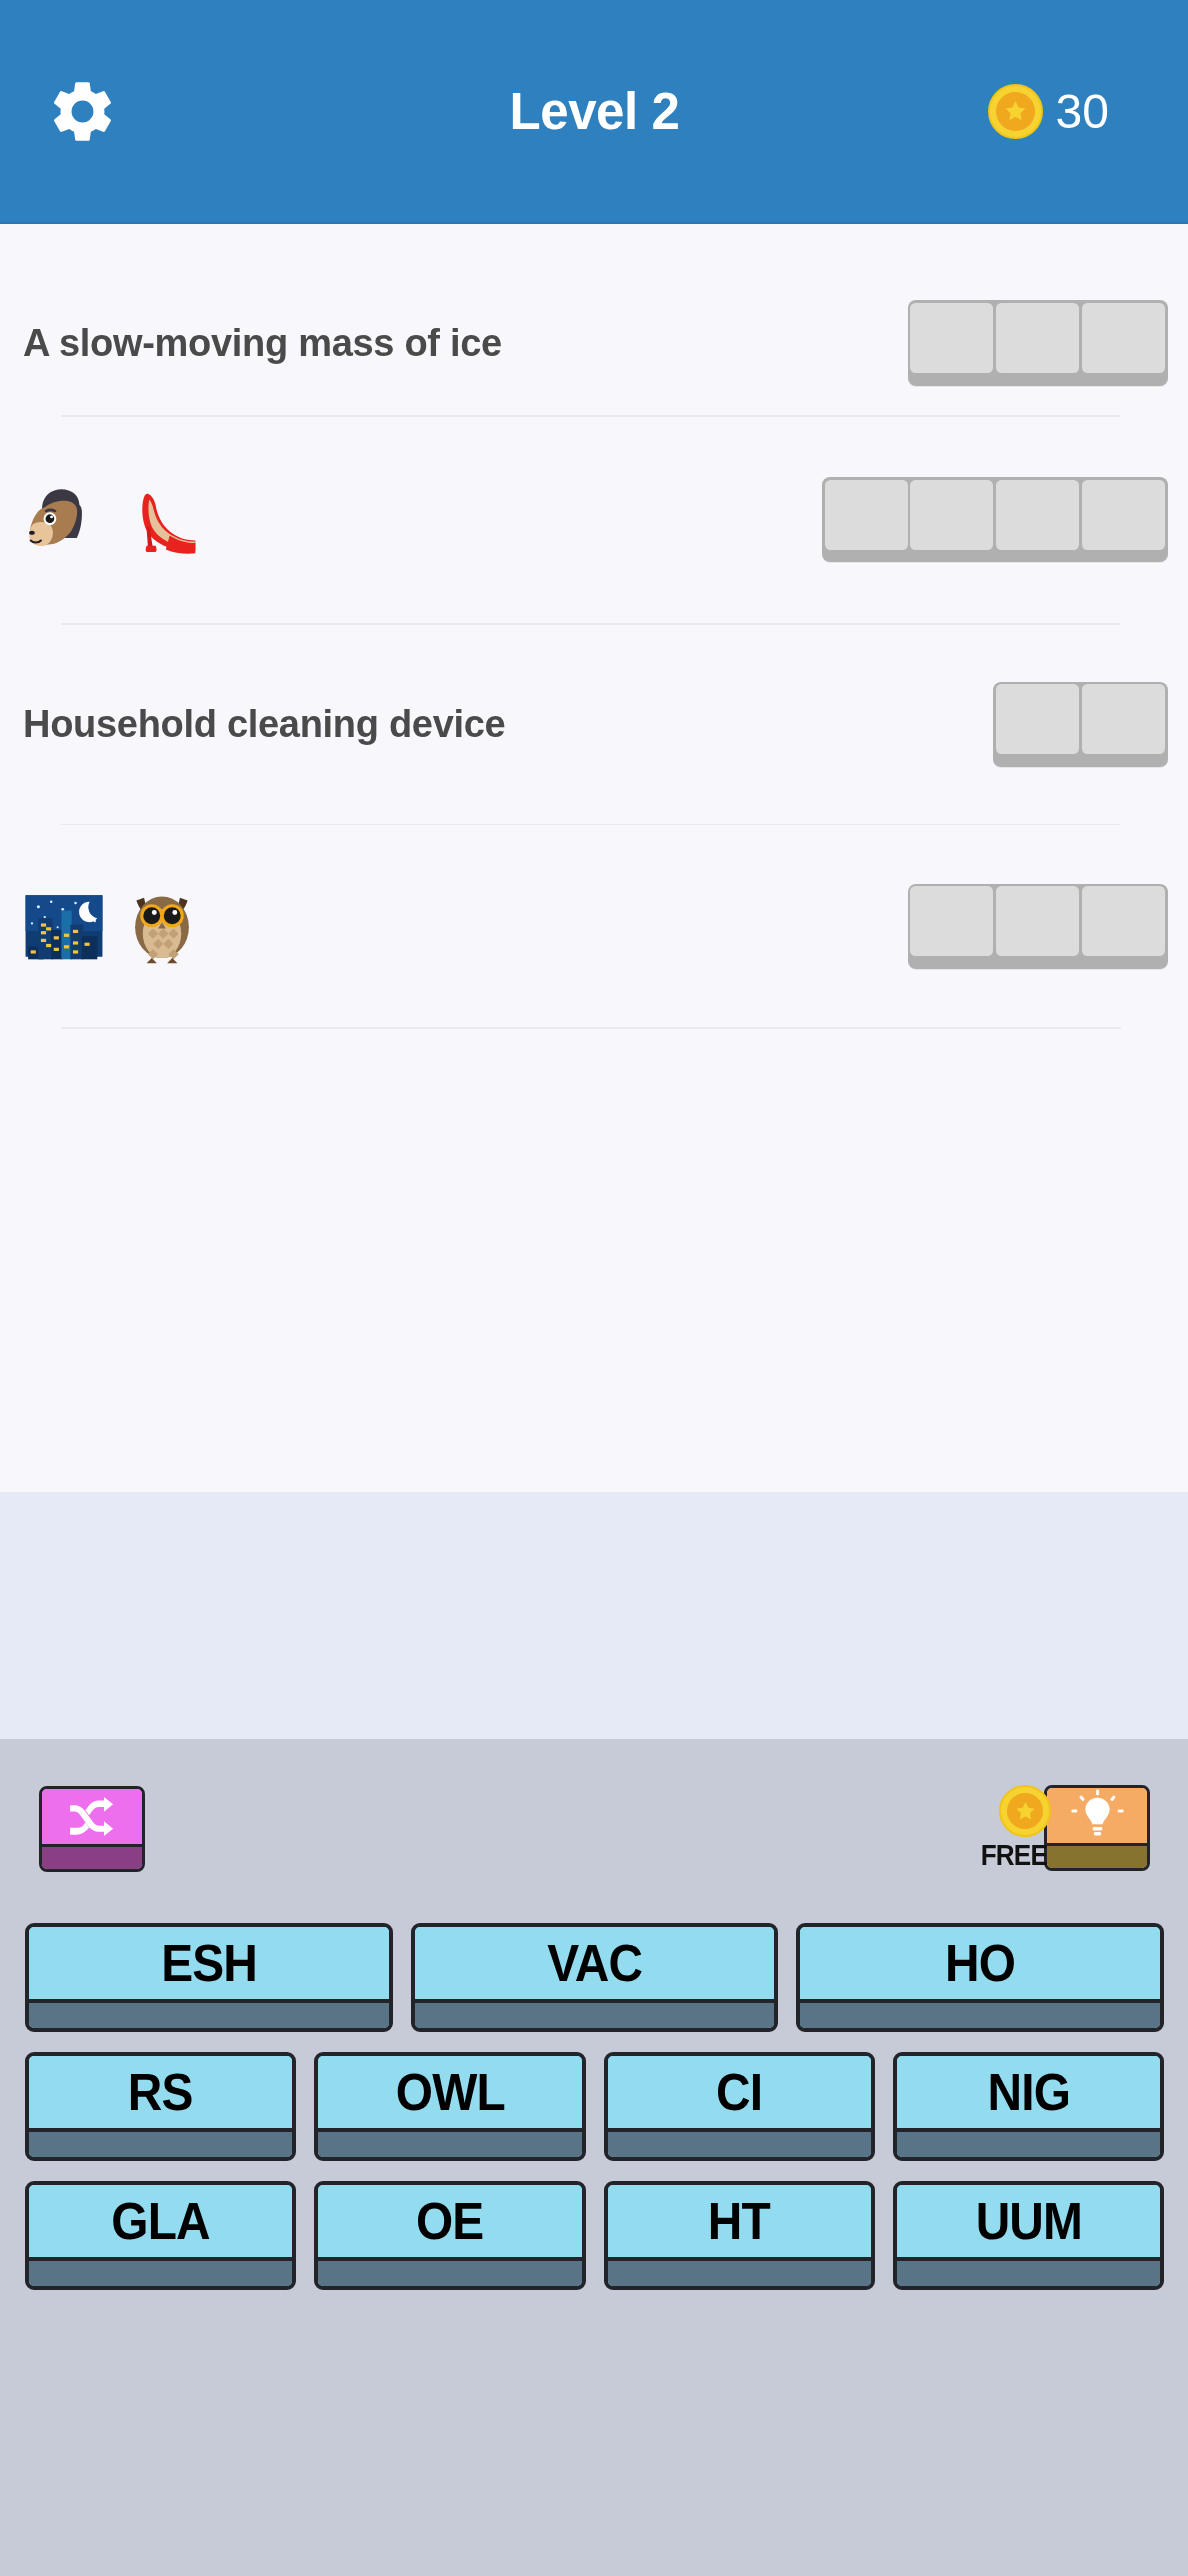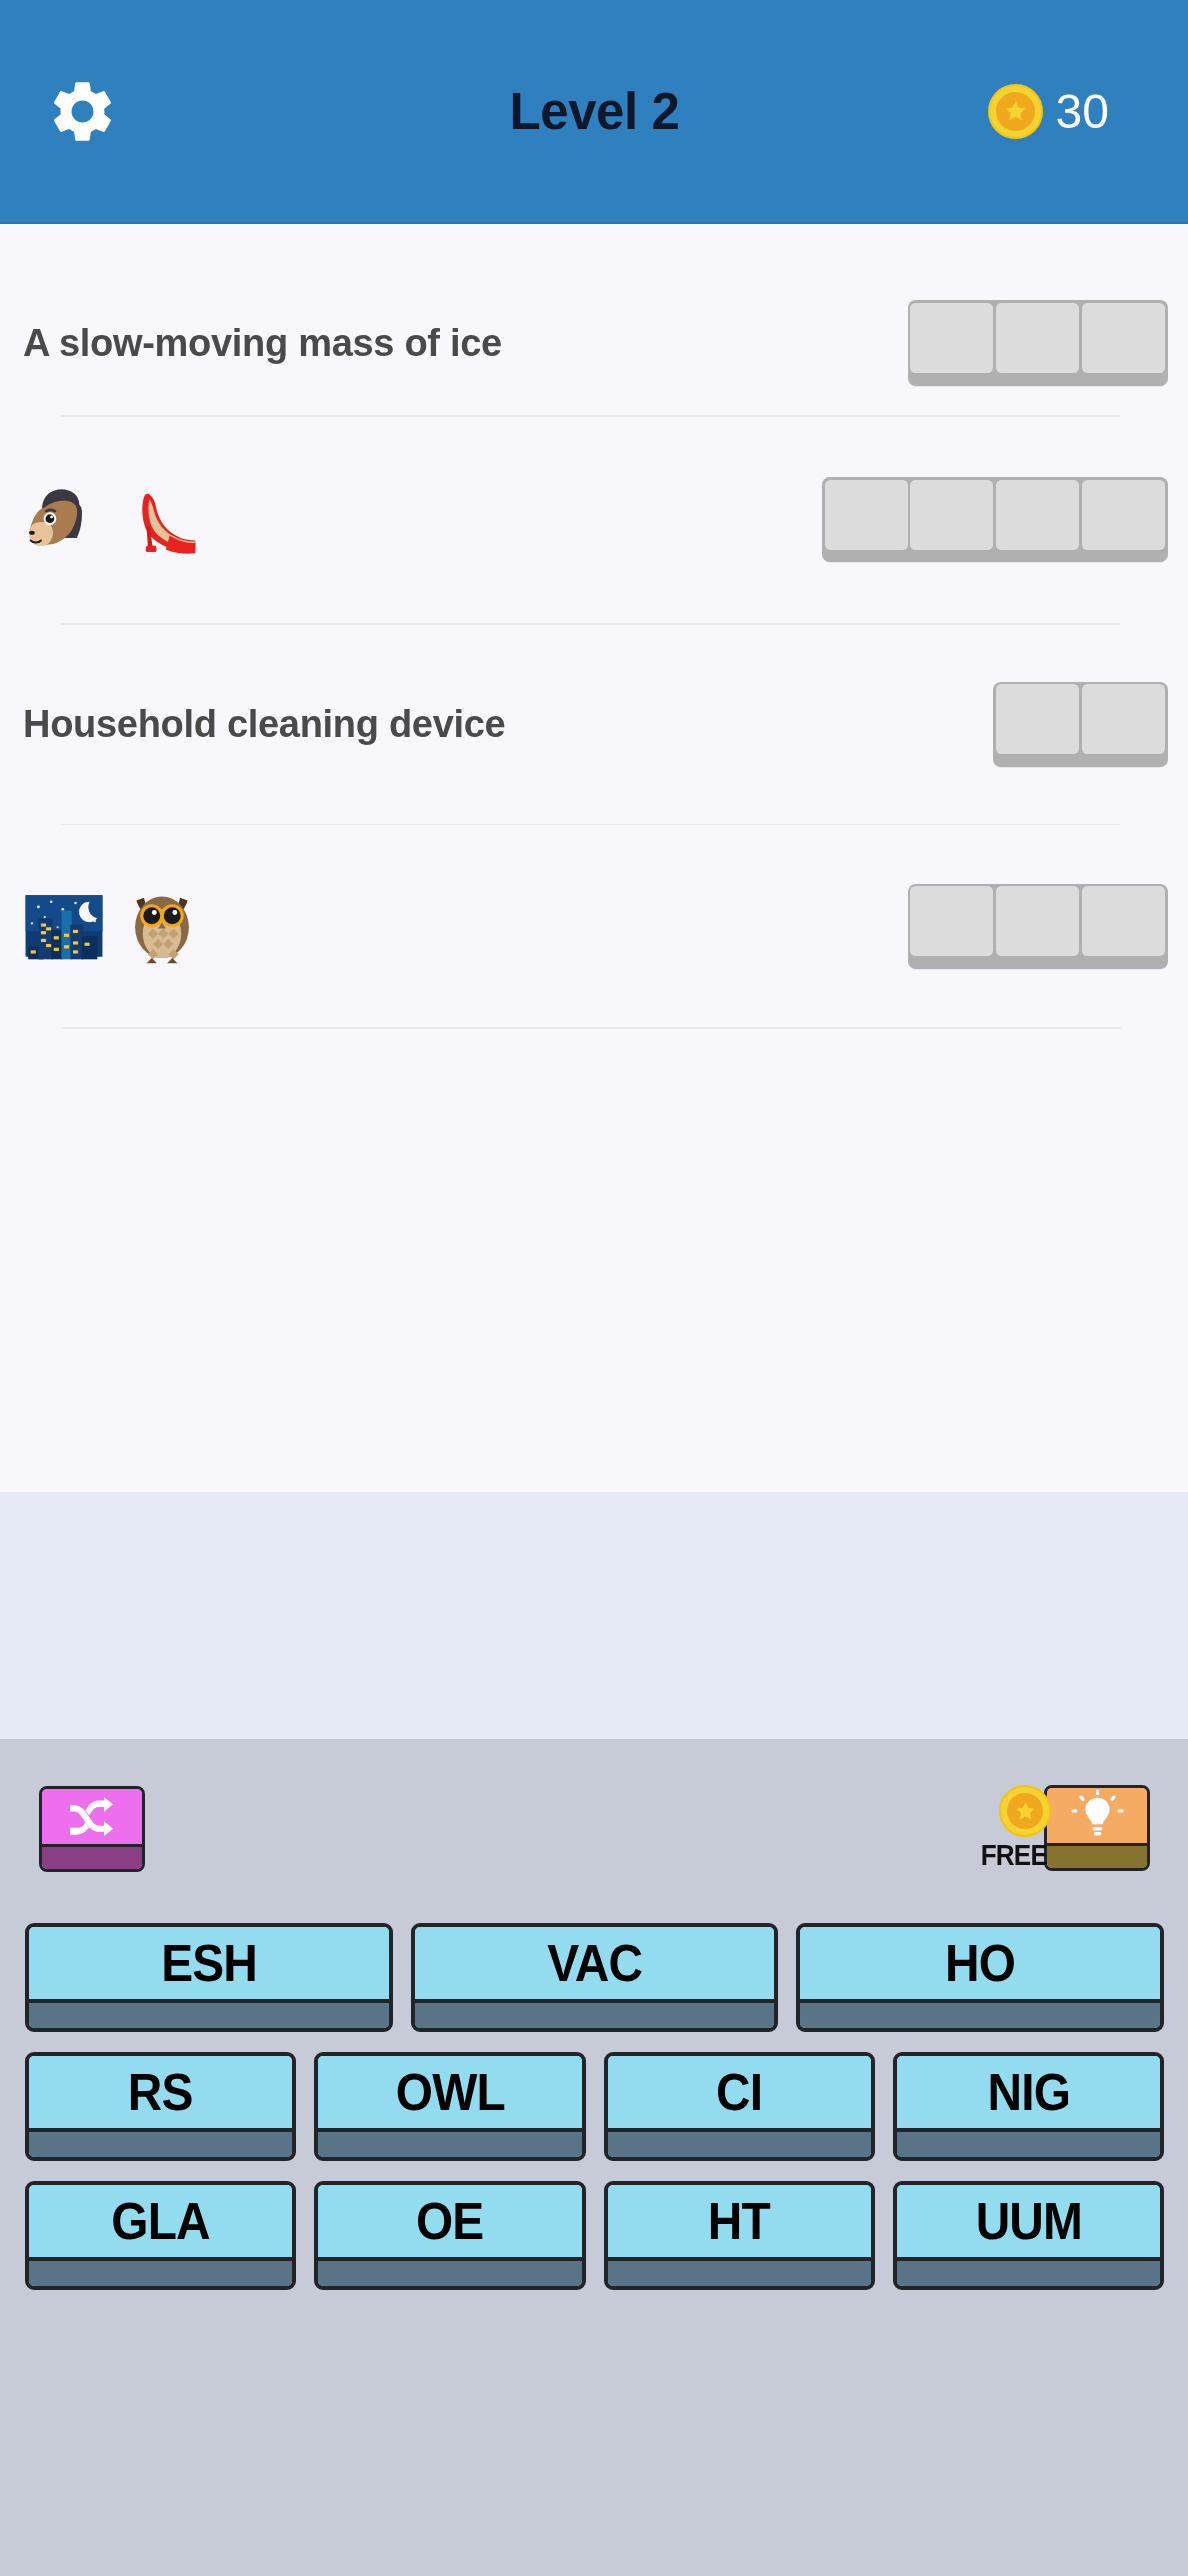--- a/index.html
+++ b/index.html
@@ -27,21 +27,21 @@
     width:86px;height:86px;
     display:flex;align-items:center;justify-content:center;
     cursor:pointer;
     flex:0 0 auto;
   }
   .gear-btn svg{display:block;}
   .level-title{
     position:absolute;
     left:0;right:0;
     text-align:center;
-    color:#0f172a;
+    color:#ffffff;
     font-size:51px;
     font-weight:bold;
     letter-spacing:-0.4px;
     pointer-events:none;
   }
   .coin-area{
     margin-left:auto;
     display:flex;align-items:center;gap:12.5px;
     position:relative;z-index:2;
     padding-right:41px;

